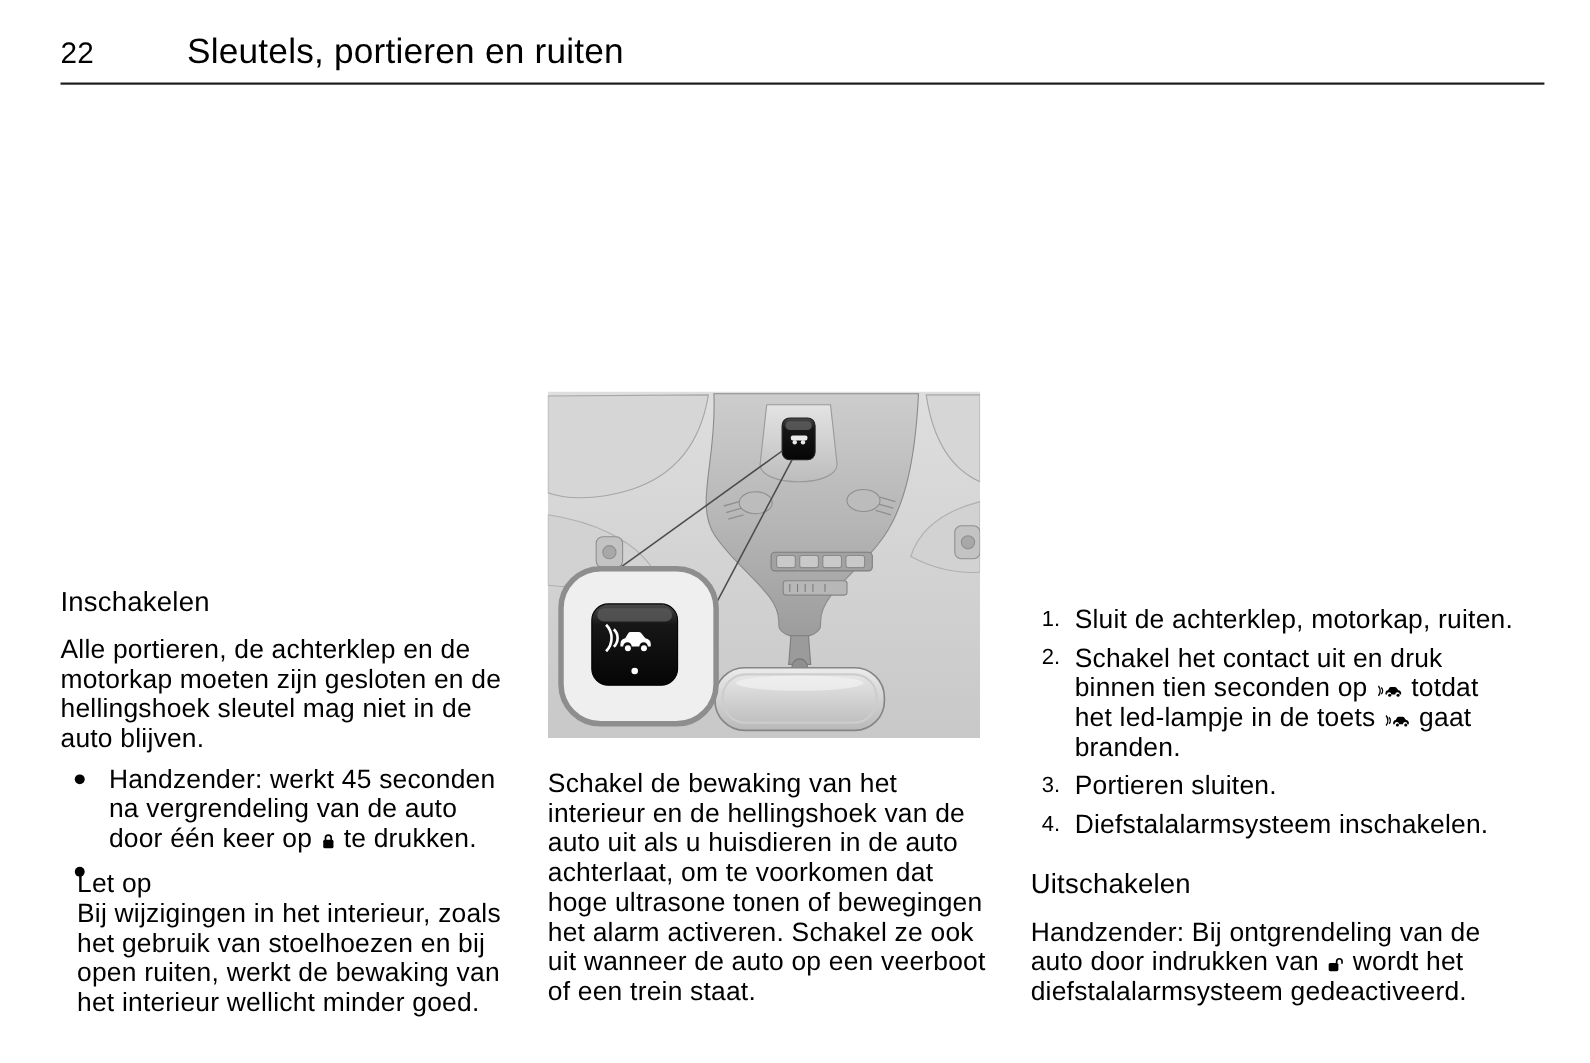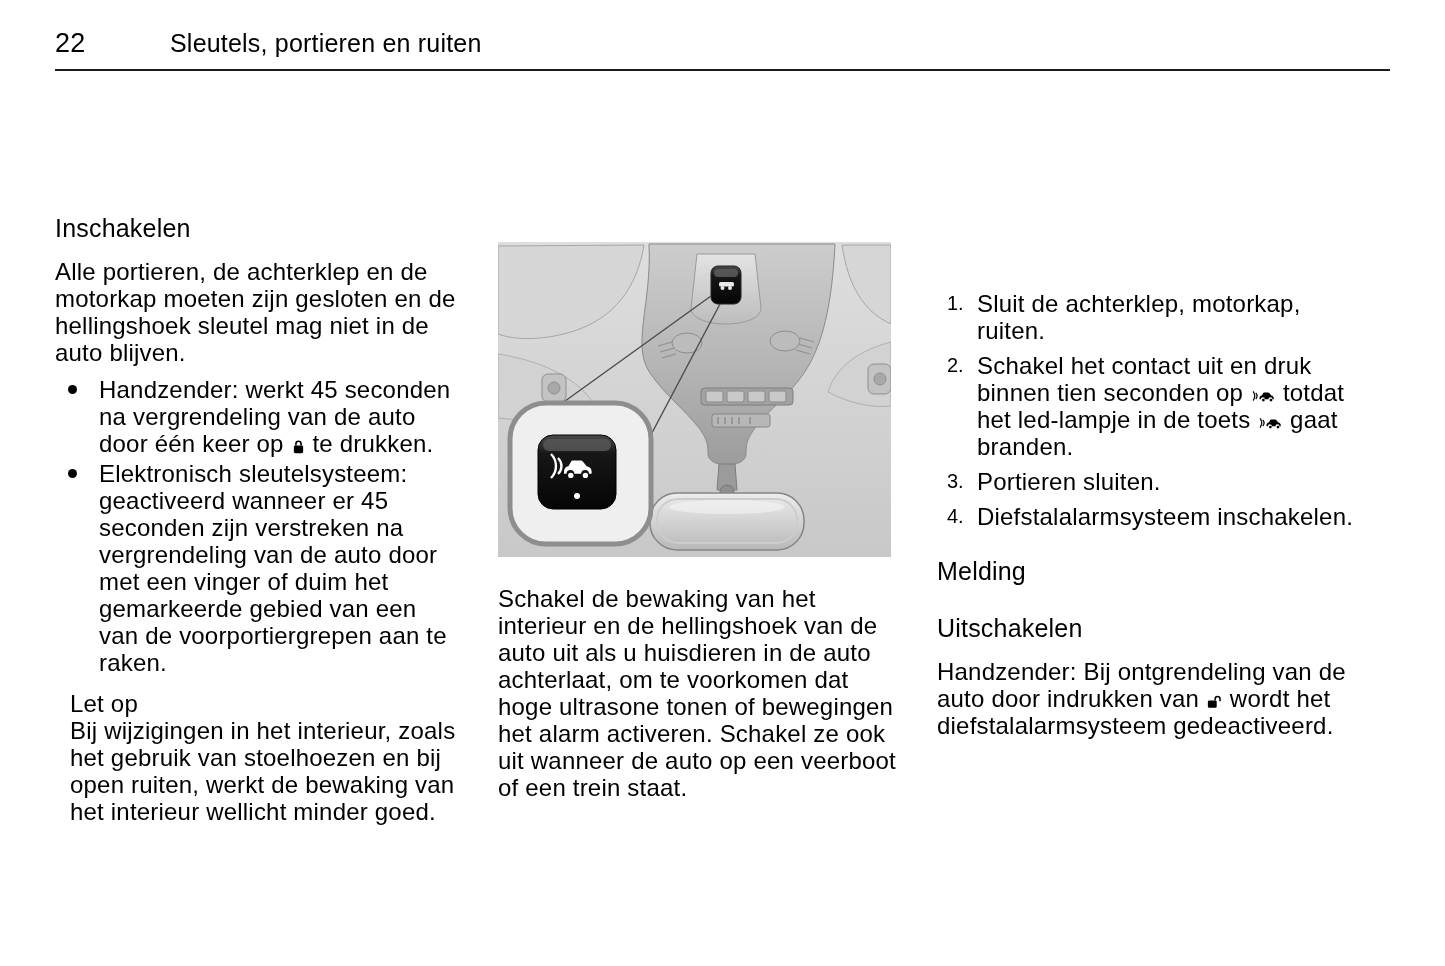--- a/index.html
+++ b/index.html
@@ -3,37 +3,37 @@
 <meta charset="utf-8">
 <style>
   html, body {
     margin: 0; padding: 0;
     width: 1445px; height: 966px;
     background: #ffffff;
     color: #000;
     font-family: "Liberation Sans", "DejaVu Sans", sans-serif;
     overflow: hidden;
   }
-  .page { padding: 28px 55px 0 55px; box-sizing: border-box; width: 1445px; }
+  .page { padding: 28px 41px 0 55px; box-sizing: border-box; width: 1445px; }
 
   
   .page-header {
     display: flex; align-items: baseline;
     border-bottom: 2px solid #1c1c1c;
     padding-bottom: 10px;
   }
   .page-num {
     font-size: 27px; letter-spacing: .2px; width: 115px; flex: 0 0 115px;
   }
   .page-title {
-    font-size: 25px; font-weight: 400; letter-spacing: .2px; margin: 0;
-  }
-
-  
-  .cols { display: flex; align-items: center; margin-top: 24px; min-height: 848px; }
+    font-size: 32px; font-weight: 400; letter-spacing: .2px; margin: 0;
+  }
+
+  
+  .cols { display: flex; align-items: flex-end; min-height: 848px; }
   .col { box-sizing: border-box; }
   .col-left  { width: 402px; flex: 0 0 402px; }
   .col-mid   { width: 398px; flex: 0 0 398px; }
   .col-right { flex: 1 1 auto; padding-right: 25px; }
   .vdiv { width: 1px; flex: 0 0 1px; background: #3c3c3c; margin: 0 24px 0 16px; }
 
   
   h2.sect {
     font-size: 25px; font-weight: 400; line-height: 31px;
     letter-spacing: .2px; margin: 0 0 14px 0;
@@ -88,21 +88,20 @@
       <ul class="bullets">
         <li>
           <span class="marker"></span>
           <span class="li-text">Handzender: werkt 45 seconden na vergrendeling van de auto door één keer op <span class="gicon"><svg viewBox="0 0 14 16" width="13" height="15">
                   <path d="M4.2 7V5.2a2.8 2.8 0 0 1 5.6 0V7" fill="none" stroke="#000" stroke-width="1.7"></path>
                   <rect x="2" y="6.8" width="10" height="8.4" rx="1.6" fill="#000"></rect>
                 </svg></span> te drukken.</span>
         </li>
         <li>
           <span class="marker"></span>
-          <span class="li-text">Elektronisch sleutelsysteem: geactiveerd wanneer er 45 seconden zijn verstreken na vergrendeling van de auto door met een vinger of duim het gemarkeerde gebied van een van de voorportiergrepen aan te raken.</span>
         </li>
       </ul>
       <div class="note">
         <p class="note-title">Let op</p>
         <p class="note-text">Bij wijzigingen in het interieur, zoals het gebruik van stoelhoezen en bij open ruiten, werkt de bewaking van het interieur wellicht minder goed.</p>
       </div>
     </section>
 
     <div class="vdiv"></div>
 
@@ -247,21 +246,20 @@
         <li>
           <span class="num">3.</span>
           <span class="li-text">Portieren sluiten.</span>
         </li>
         <li>
           <span class="num">4.</span>
           <span class="li-text">Diefstalalarmsysteem inschakelen.</span>
         </li>
       </ol>
 
-      <h2 class="sect spaced">Melding</h2>
 
       <h2 class="sect spaced">Uitschakelen</h2>
       <p class="body">Handzender: Bij ontgrendeling van de auto door indrukken van <span class="gicon"><svg viewBox="0 0 17 16" width="15" height="15">
               <path d="M9.2 6.8V5.2a2.8 2.8 0 0 1 5.6 0v2.4" fill="none" stroke="#000" stroke-width="1.7"></path>
               <rect x="1" y="6.8" width="10" height="8.4" rx="1.6" fill="#000"></rect>
             </svg></span> wordt het diefstalalarmsysteem gedeactiveerd.</p>
     </section>
 
   </div>
 </div>

